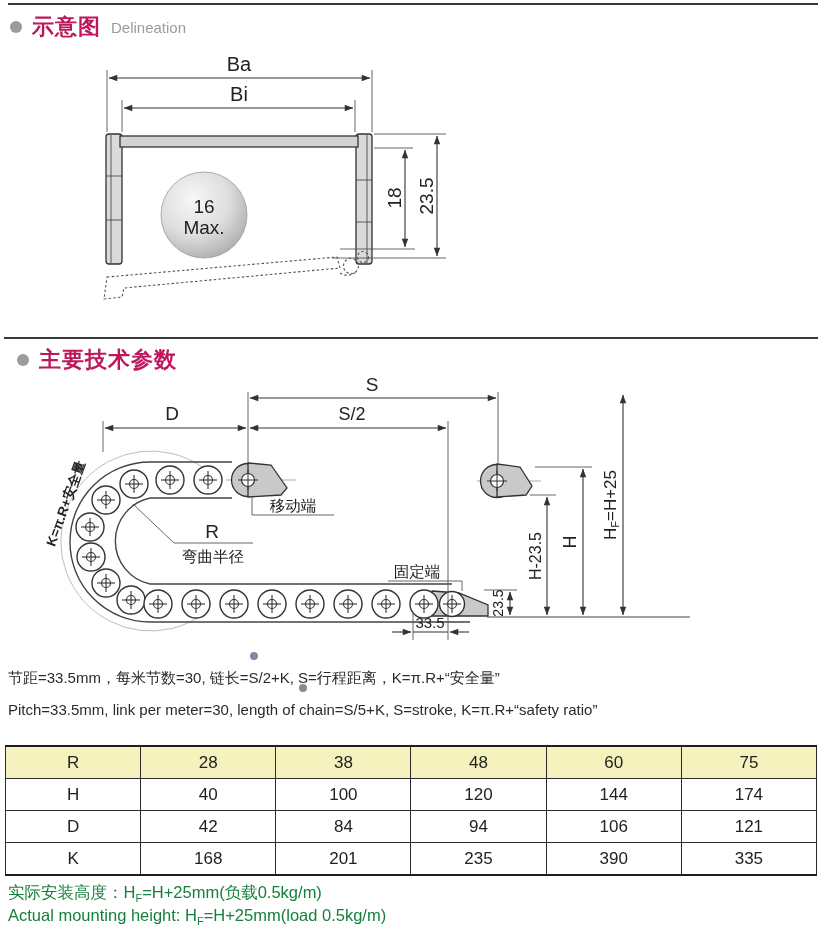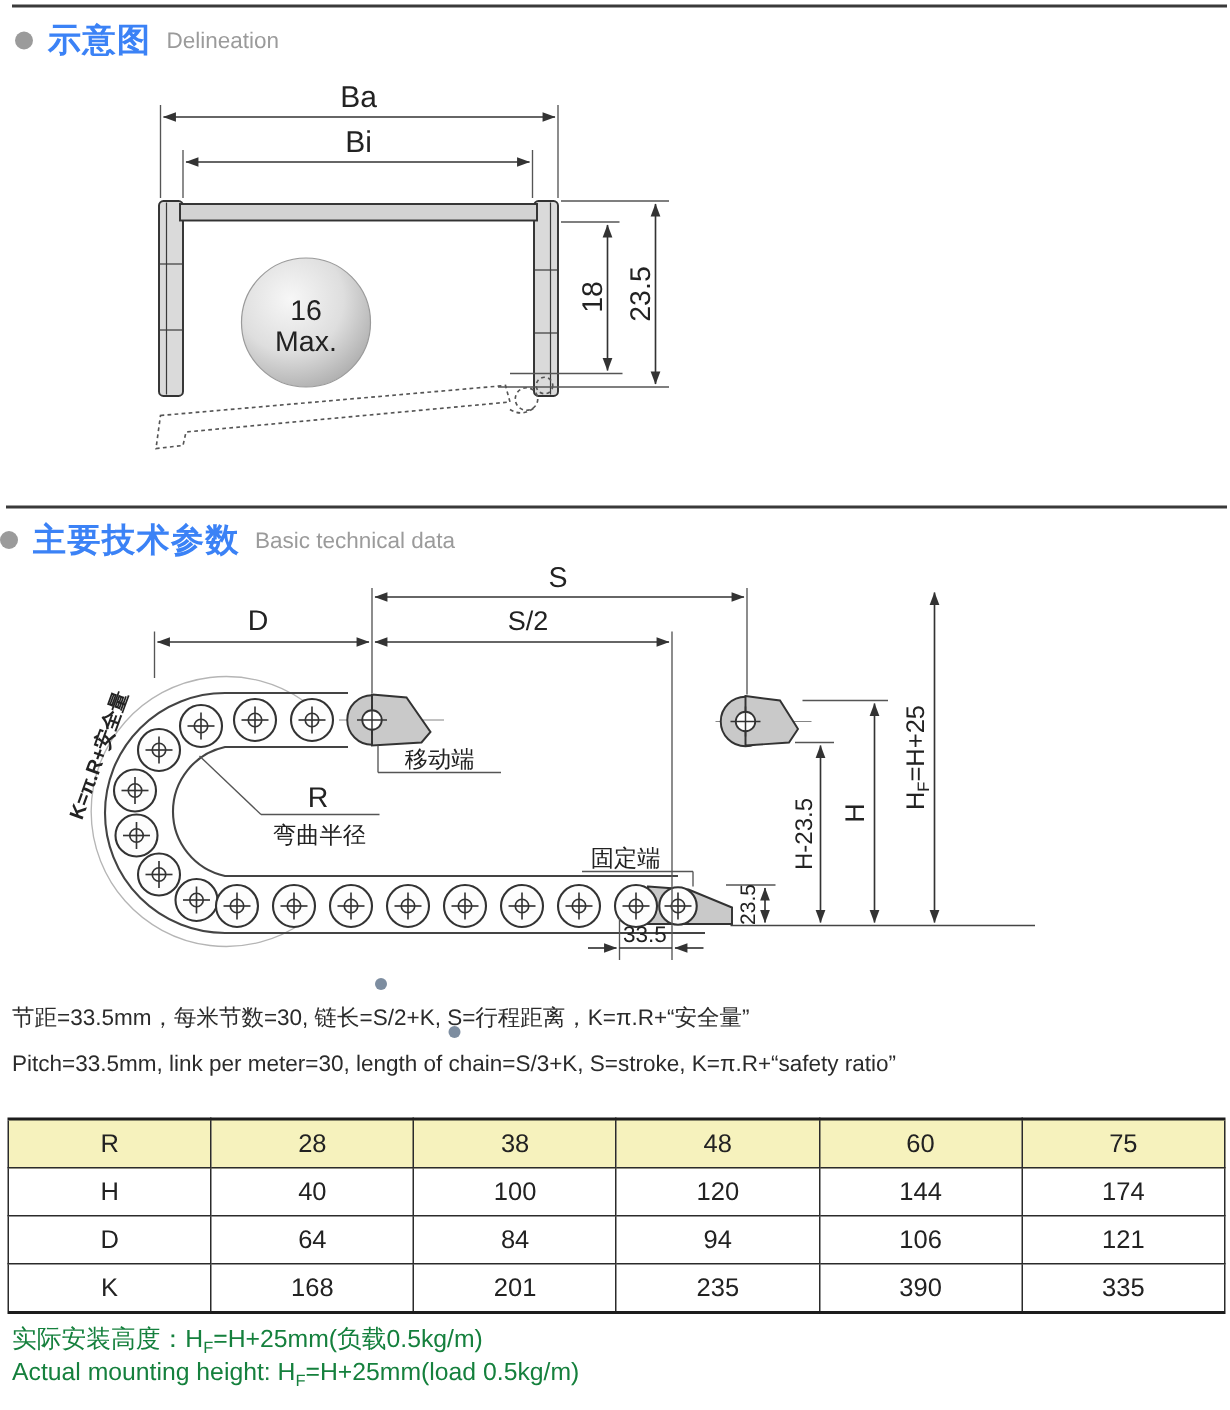--- a/index.html
+++ b/index.html
@@ -3,21 +3,21 @@
 <meta charset="utf-8">
 <style>
   html,body{margin:0;padding:0;}
   body{
     width:820px;height:940px;position:relative;background:#ffffff;
     font-family:"Liberation Sans","DejaVu Sans",sans-serif;color:#2e2e2e;overflow:hidden;
   }
   .rule{position:absolute;background:#3a3a3a;height:2px;}
   .sec-header{position:absolute;display:flex;align-items:center;gap:10px;}
   .sec-dot{width:12px;height:12px;border-radius:50%;background:#9b9b9b;flex:0 0 auto;}
-  .sec-zh{font-size:22px;font-weight:bold;color:#3b82f6;letter-spacing:1px;font-family:Liberation Mono, monospace;}
+  .sec-zh{font-size:22px;font-weight:bold;color:#be185d;letter-spacing:1px;font-family:Liberation Mono, monospace;}
   .sec-en{font-size:15px;color:#9b9b9b;}
   .note-line{position:absolute;display:flex;align-items:center;gap:9px;font-size:15px;color:#2b2b2b;flex-direction:column;}
   .note-dot{width:8px;height:8px;border-radius:50%;background:#7d8da0;flex:0 0 auto;}
   svg{position:absolute;left:0;top:0;}
   svg text{font-family:"Liberation Sans","DejaVu Sans",sans-serif;fill:#222;}
   .dim{stroke:#333;stroke-width:1.1;fill:none;}
   .ext{stroke:#555;stroke-width:0.9;fill:none;}
   .shape{stroke:#333;stroke-width:1.3;}
   table.spec{
     position:absolute;left:5px;top:745px;width:812px;border-collapse:collapse;
@@ -39,24 +39,23 @@
 <div class="rule" style="left:8px;top:3px;width:810px;"></div>
 
 <div class="sec-header" style="left:10px;top:12px;">
   <span class="sec-dot"></span>
   <span class="sec-zh">示意图</span>
   <span class="sec-en">Delineation</span>
 </div>
 
 <div class="rule" style="left:4px;top:337px;width:814px;"></div>
 
-<div class="sec-header" style="left:0;top:345px;justify-content:flex-end;">
+<div class="sec-header" style="left:17px;top:345px;justify-content:flex-end;">
   <span class="sec-dot"></span>
   <span class="sec-zh">主要技术参数</span>
-  <span class="sec-en">Basic technical data</span>
 </div>
 
 <svg width="820" height="660" viewBox="0 0 820 660">
   <defs>
     <marker id="arr" viewBox="0 0 10 10" refX="9.2" refY="5" markerWidth="10" markerHeight="9" orient="auto-start-reverse" markerUnits="userSpaceOnUse">
       <path d="M0,1.4 L9.6,5 L0,8.6 Z" fill="#333"></path>
     </marker>
     <radialGradient id="ballGrad" cx="38%" cy="32%" r="75%">
       <stop offset="0%" stop-color="#f7f7f7"></stop>
       <stop offset="55%" stop-color="#dedede"></stop>
@@ -261,21 +260,21 @@
     <text transform="translate(616,505) rotate(-90)" font-size="17" text-anchor="middle"><tspan>H</tspan><tspan dy="3" font-size="11">F</tspan><tspan dy="-3">=H+25</tspan></text>
   </g>
 </svg>
 
 <div class="note-line" style="left:8px;top:652px;">
   <span class="note-dot"></span>
   <span>节距=33.5mm，每米节数=30, 链长=S/2+K, S=行程距离，K=π.R+“安全量”</span>
 </div>
 <div class="note-line" style="left:8px;top:684px;">
   <span class="note-dot"></span>
-  <span>Pitch=33.5mm, link per meter=30, length of chain=S/3+K, S=stroke, K=π.R+“safety ratio”</span>
+  <span>Pitch=33.5mm, link per meter=30, length of chain=S/5+K, S=stroke, K=π.R+“safety ratio”</span>
 </div>
 
 <table class="spec">
   <tbody>
       <tr class="hdr">
     <td>R</td>
     <td>28</td>
     <td>38</td>
     <td>48</td>
     <td>60</td>
@@ -284,21 +283,21 @@
   <tr>
     <td>H</td>
     <td>40</td>
     <td>100</td>
     <td>120</td>
     <td>144</td>
     <td>174</td>
   </tr>
   <tr>
     <td>D</td>
-    <td>64</td>
+    <td>42</td>
     <td>84</td>
     <td>94</td>
     <td>106</td>
     <td>121</td>
   </tr>
   <tr>
     <td>K</td>
     <td>168</td>
     <td>201</td>
     <td>235</td>

